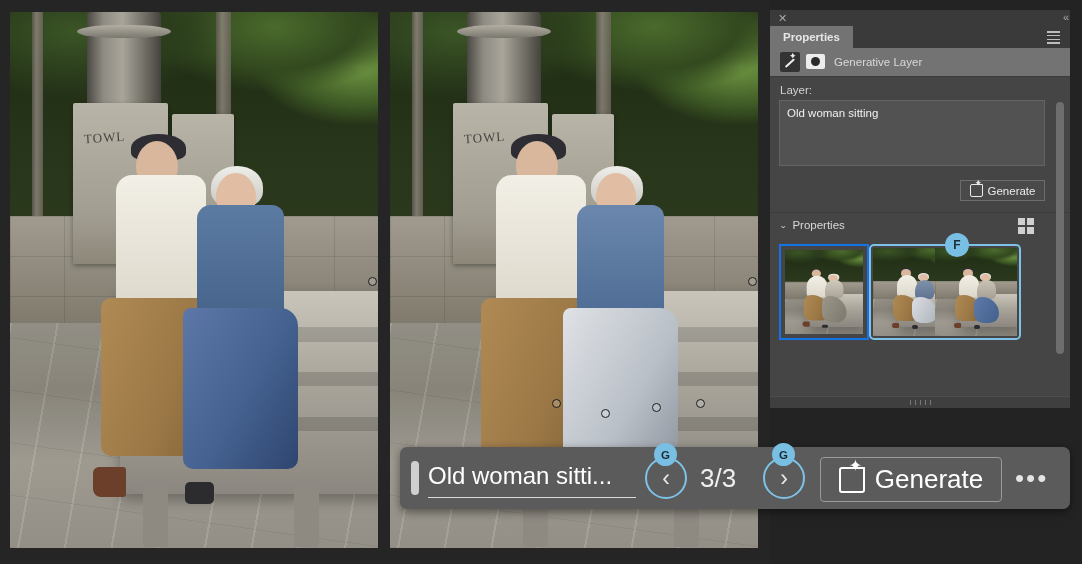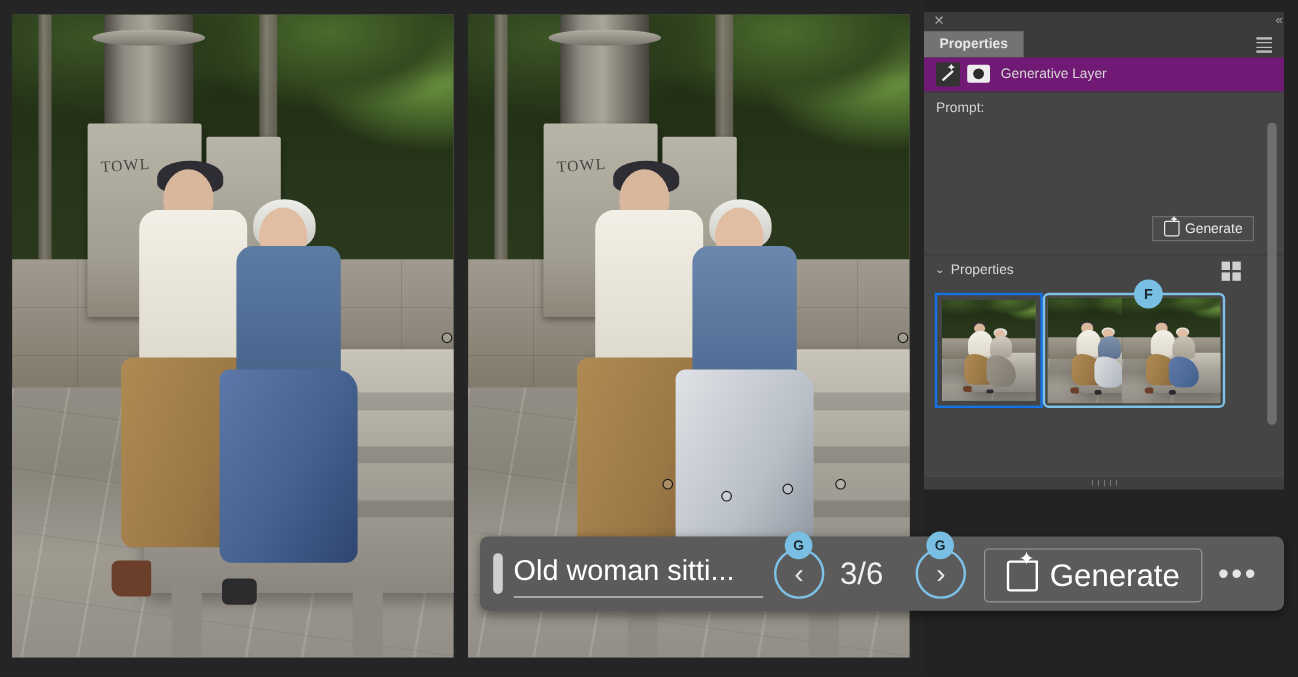--- a/index.html
+++ b/index.html
@@ -95,21 +95,21 @@
   .collapseArrows{position:absolute;right:14px;top:11px;color:#a8a8a8;font-size:11px;letter-spacing:-1px;}
   .tabrow{position:absolute;left:0;top:26px;width:300px;height:22px;background:#3a3a3a;
        border-bottom:1px solid #2b2b2b;}
   .tab{position:absolute;left:0;top:0;height:22px;padding:0 13px;background:#737373;
        color:#e6e6e6;font-size:11.5px;font-weight:bold;line-height:22px;}
   .panelMenu{position:absolute;right:10px;top:5px;width:13px;height:11px;}
   .panelMenu i{display:block;height:1.6px;background:#bdbdbd;margin-bottom:2.2px;}
 
   .panelBody{position:absolute;left:0;top:48px;width:300px;height:348px;background:#454545;}
 
-  .layerRow{position:absolute;left:0;top:0;width:300px;height:28px;background:#701a75;
+  .layerRow{position:absolute;left:0;top:0;width:300px;height:28px;background:#737373;
        border-bottom:1px solid #3b3b3b;}
   .wandIcon{position:absolute;left:10px;top:4px;width:20px;height:20px;background:#333;border-radius:2px;}
   .wandIcon:before{content:"";position:absolute;left:4px;top:10px;width:12px;height:2.4px;background:#efefef;
        transform:rotate(-42deg);border-radius:1px;}
   .wandIcon:after{content:"✦";position:absolute;left:9px;top:-1px;color:#efefef;font-size:9px;}
   .maskIcon{position:absolute;left:36px;top:6px;width:19px;height:15px;background:#ededed;border-radius:2px;}
   .maskIcon:after{content:"";position:absolute;left:5px;top:3px;width:9px;height:9px;background:#2a2a2a;border-radius:50%;}
   .layerName{position:absolute;left:64px;top:0;line-height:28px;color:#d8d8d8;font-size:11.5px;}
 
   .promptLabel{position:absolute;left:10px;top:36px;color:#d2d2d2;font-size:11.5px;}
@@ -279,21 +279,22 @@
     </div>
 
     <div class="panelBody">
 
       <div class="layerRow">
         <div class="wandIcon"></div>
         <div class="maskIcon"></div>
         <div class="layerName">Generative Layer</div>
       </div>
 
-      <div class="promptLabel">Prompt:</div>
+      <div class="promptLabel">Layer:</div>
+      <div class="promptBox">Old woman sitting</div>
 
       <div class="genBtnTop">
         <span class="genGlyph"></span>
         <span>Generate</span>
       </div>
 
       <div class="divider"></div>
 
       <div class="varHead">
         <span class="varChevron">⌄</span><span>Properties</span>
@@ -397,21 +398,21 @@
   </div>
 
   <div class="taskbar">
     <div class="tbGrip"></div>
     <div class="tbPrompt">Old woman sitti...</div>
     <div class="tbUnderline"></div>
 
     <div class="circBtn prev">‹</div>
     <div class="gBadge g1">G</div>
 
-    <div class="counter">3/6</div>
+    <div class="counter">3/3</div>
 
     <div class="circBtn next">›</div>
     <div class="gBadge g2">G</div>
 
     <div class="genBtnBig">
       <span class="genGlyphBig"></span>
       <span>Generate</span>
     </div>
 
     <div class="dots">•••</div>

